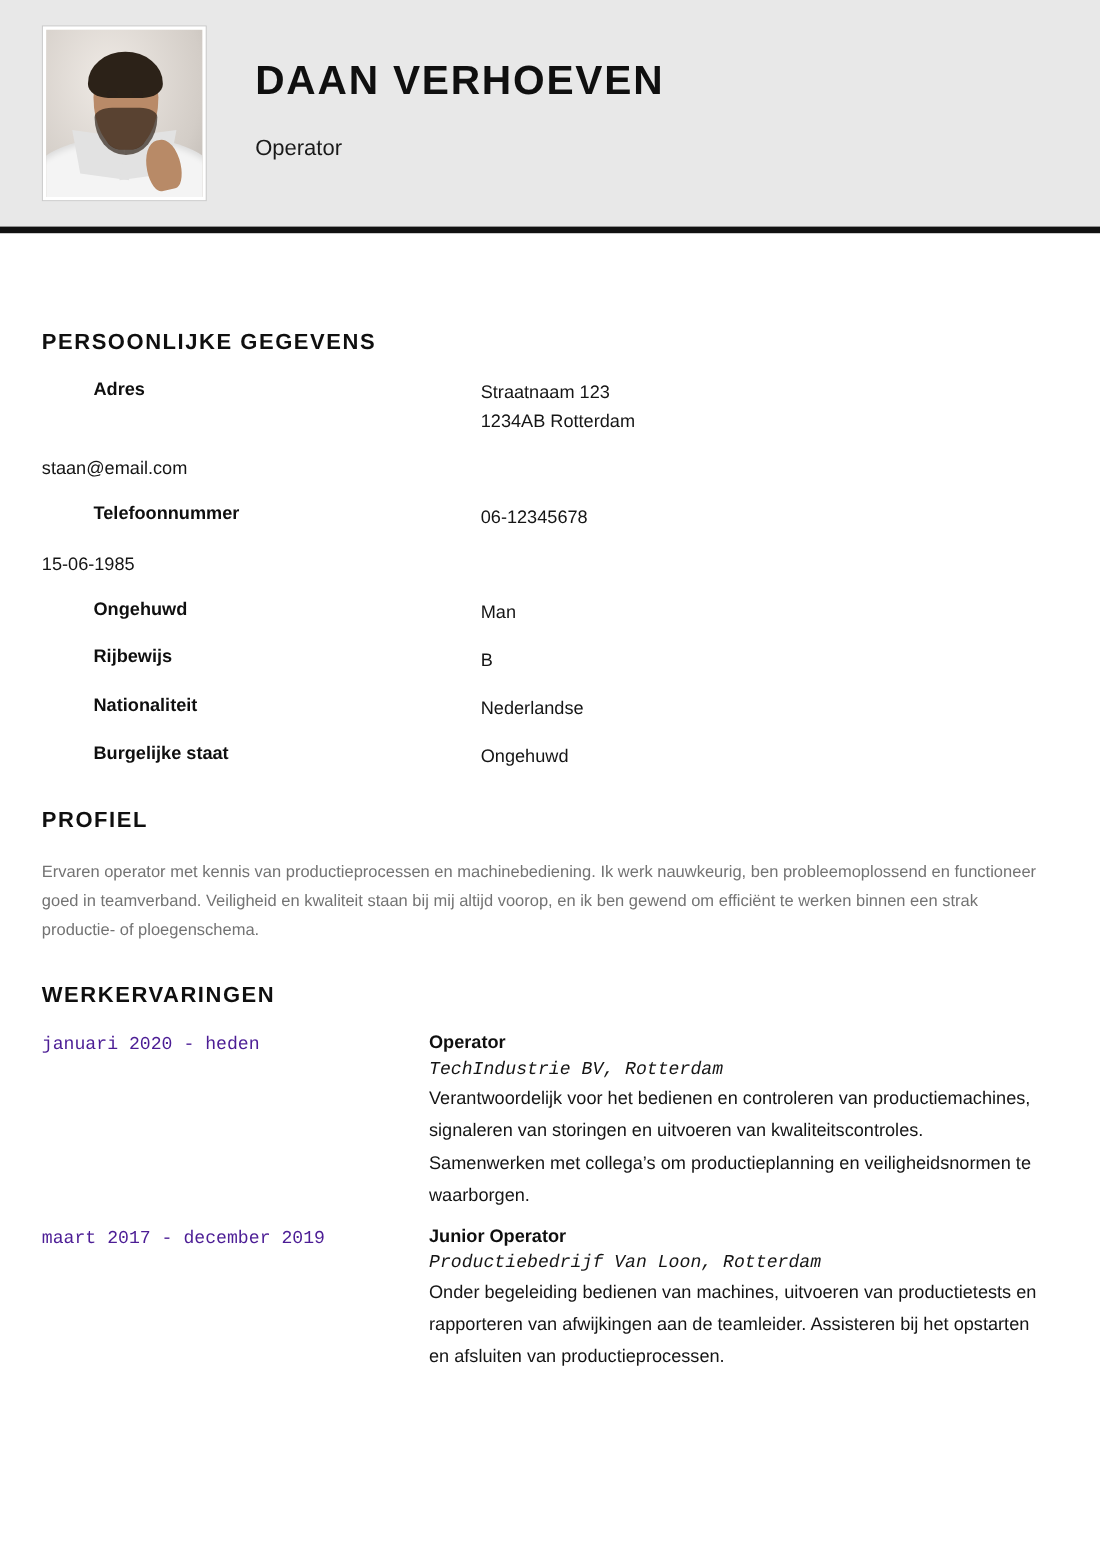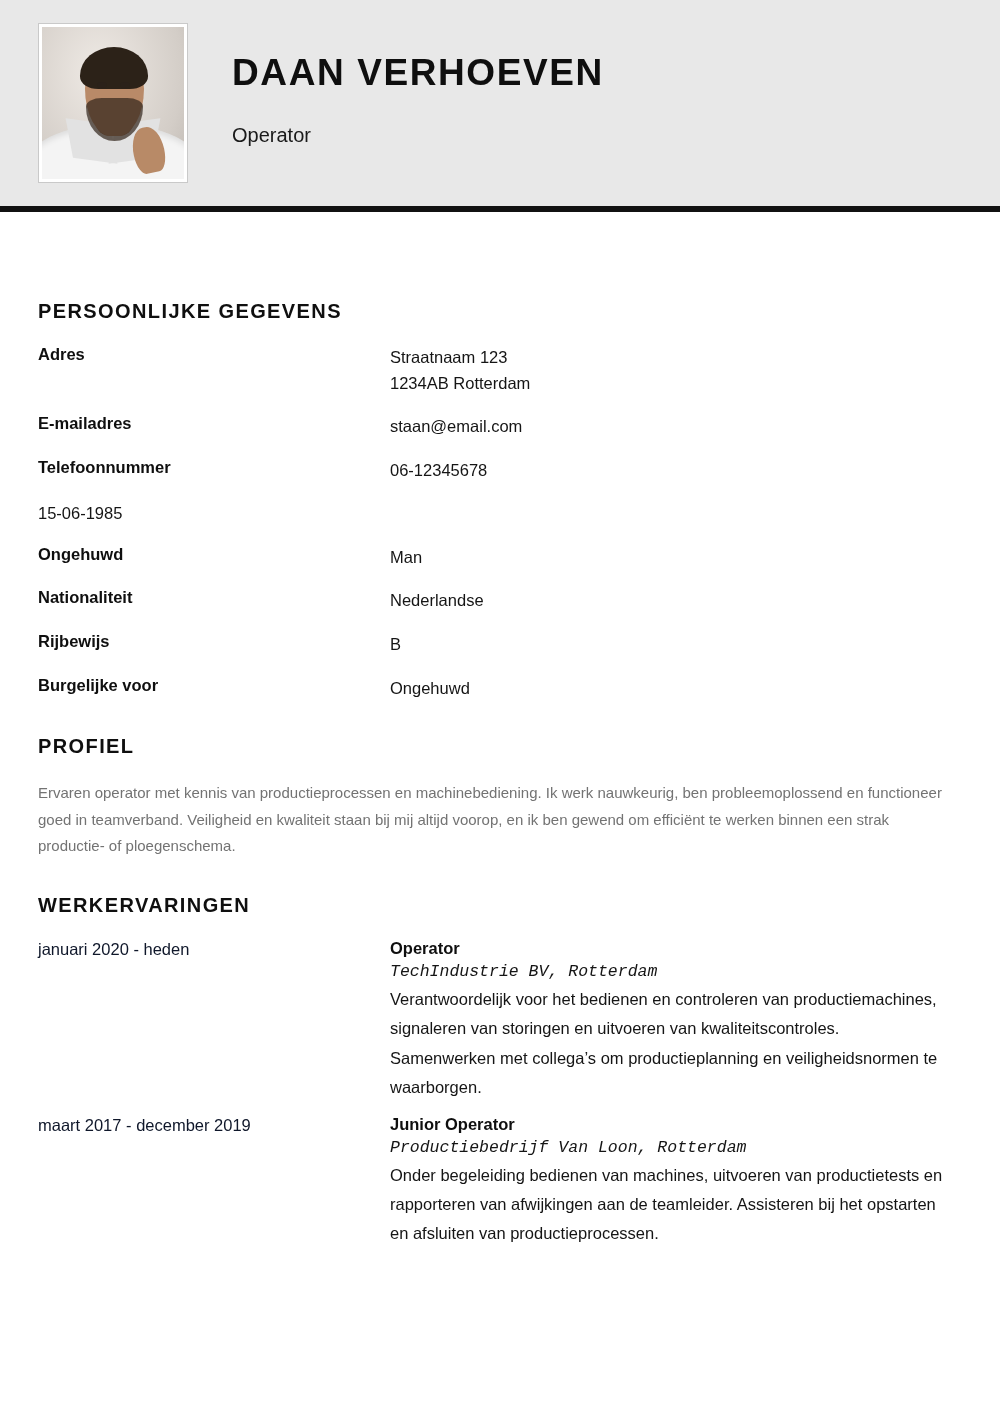--- a/index.html
+++ b/index.html
@@ -161,20 +161,21 @@
     display: flex;
     align-items: flex-start;
     margin-bottom: 18px;
     font-size: 16.5px;
   }
   .pd-label {
     width: 352px;
     flex: 0 0 352px;
     font-weight: bold;
     color: #0f0f0f;
+    margin-left: 47px;
   }
   .pd-value {
     color: #151515;
     line-height: 1.55;
   }
   .pd-value span { display: block; }
 
   
   .profile-text {
     font-size: 15px;
@@ -187,22 +188,23 @@
   
   .exp-row {
     display: flex;
     align-items: flex-start;
     margin-bottom: 12px;
     font-size: 16.5px;
   }
   .exp-period {
     width: 352px;
     flex: 0 0 352px;
-    color: #0f172a;
+    color: #4c1d95;
     padding-top: 1px;
+    font-family: Liberation Mono, monospace;
   }
   .exp-body { max-width: 560px; }
   .exp-role {
     font-weight: bold;
     color: #0f0f0f;
     margin-bottom: 4px;
   }
   .exp-company {
     font-style: italic;
     color: #151515;
@@ -246,21 +248,20 @@
 
     <div class="pd-row">
       <div class="pd-label">Adres</div>
       <div class="pd-value">
         <span>Straatnaam 123</span>
         <span>1234AB Rotterdam</span>
       </div>
     </div>
 
     <div class="pd-row">
-      <div class="pd-label">E-mailadres</div>
       <div class="pd-value">
         <span>staan@email.com</span>
       </div>
     </div>
 
     <div class="pd-row">
       <div class="pd-label">Telefoonnummer</div>
       <div class="pd-value">
         <span>06-12345678</span>
       </div>
@@ -273,35 +274,35 @@
     </div>
 
     <div class="pd-row">
       <div class="pd-label">Ongehuwd</div>
       <div class="pd-value">
         <span>Man</span>
       </div>
     </div>
 
     <div class="pd-row">
+      <div class="pd-label">Rijbewijs</div>
+      <div class="pd-value">
+        <span>B</span>
+      </div>
+    </div>
+
+    <div class="pd-row">
       <div class="pd-label">Nationaliteit</div>
       <div class="pd-value">
         <span>Nederlandse</span>
       </div>
     </div>
 
     <div class="pd-row">
-      <div class="pd-label">Rijbewijs</div>
-      <div class="pd-value">
-        <span>B</span>
-      </div>
-    </div>
-
-    <div class="pd-row">
-      <div class="pd-label">Burgelijke voor</div>
+      <div class="pd-label">Burgelijke staat</div>
       <div class="pd-value">
         <span>Ongehuwd</span>
       </div>
     </div>
   </div>
 
   <div class="section">
     <h2 class="section-title">PROFIEL</h2>
     <p class="profile-text">Ervaren operator met kennis van productieprocessen en machinebediening. Ik werk nauwkeurig, ben probleemoplossend en functioneer goed in teamverband. Veiligheid en kwaliteit staan bij mij altijd voorop, en ik ben gewend om efficiënt te werken binnen een strak productie- of ploegenschema.</p>
   </div>

